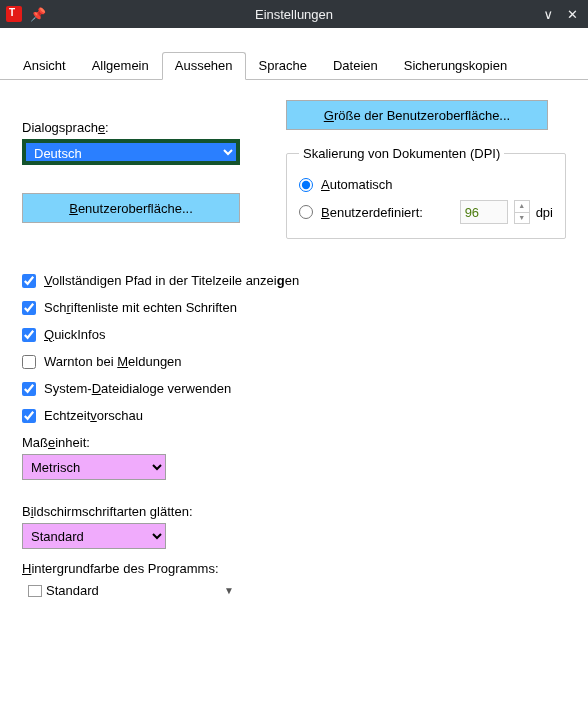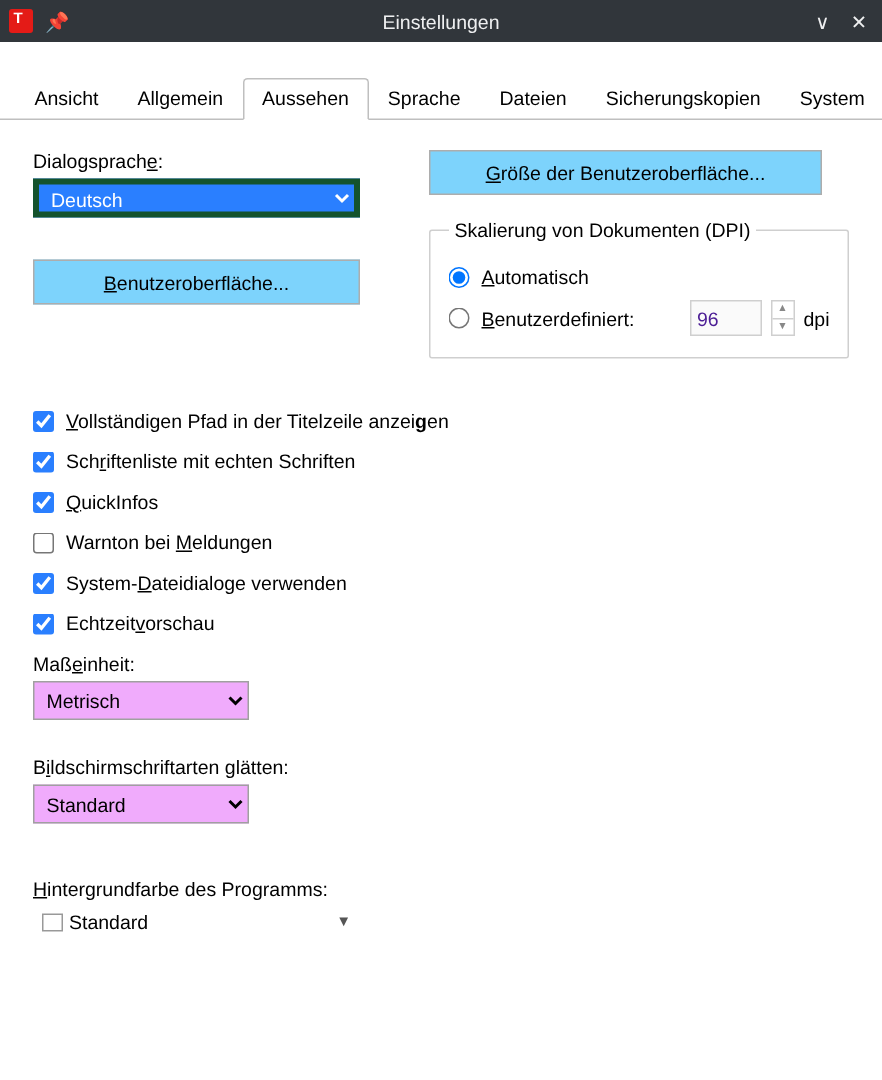--- a/index.html
+++ b/index.html
@@ -13,38 +13,38 @@
 .titlebar .win-controls { margin-left:auto; display:flex; gap:14px; padding-right:10px; font-size:13px; }
 .titlebar .win-controls span { cursor:pointer; }
 
 .tabs { display:flex; border-bottom:1px solid #bfbfbf; margin-top:24px; padding-left:10px; height:28px; align-items:flex-end; }
 .tab { padding:5px 12px 6px; border:1px solid transparent; border-bottom:none; font-size:13px; cursor:pointer; white-space:nowrap; }
 .tab.active { background:#fff; border-color:#bfbfbf; border-bottom:1px solid #fff; margin-bottom:-1px; border-radius:3px 3px 0 0; }
 
 .content { padding:20px 22px; }
 
 .top-grid { display:flex; gap:16px; }
-.left-col { flex:0 0 248px; }
+.left-col { flex:0 0 248px;margin-top:20px; }
 .right-col { flex:1; }
 
 label.block { display:block; margin-bottom:4px; }
 .u { text-decoration: underline; text-decoration-thickness:1px; text-underline-offset:1px; }
 
 select.dialog-lang { width:218px; height:26px; border:4px solid #14532d; background:#2a7fff; color:#fff; padding:2px 4px; font-size:13px; }
 select.dialog-lang option { background:#fff; color:#000; }
 
 .btn { width:218px; height:30px; background:#7dd3fc; border:1px solid #adadad; font-size:13px; cursor:pointer; }
 .btn-wide { width:262px; }
 
 fieldset.dpi { border:1px solid #cfcfcf; border-radius:2px; padding:8px 12px 14px; margin-top:16px; }
 fieldset.dpi legend { padding:0 4px; font-size:13px; }
 .radio-row { display:flex; align-items:center; gap:8px; margin-top:8px; }
 .radio-row input[type=radio] { width:14px; height:14px; }
 .num-wrap { display:flex; align-items:center; gap:6px; margin-left:auto; }
-.num-wrap input { width:48px; height:24px; border:1px solid #cfcfcf; color:#4c1d95; padding:2px 4px; font-size:13px; }
+.num-wrap input { width:48px; height:24px; border:1px solid #cfcfcf; color:#4d7c0f; padding:2px 4px; font-size:13px; }
 .spinbtns { display:flex; flex-direction:column; border:1px solid #cfcfcf; height:24px; width:16px; }
 .spinbtns div { flex:1; font-size:7px; text-align:center; line-height:10px; border-bottom:1px solid #cfcfcf; cursor:pointer; color:#888; }
 .spinbtns div:last-child { border-bottom:none; }
 
 .checks { margin-top:34px; }
 .check-row { display:flex; align-items:center; gap:8px; margin-bottom:12px; font-size:13px; }
 .check-row input[type=checkbox] { width:14px; height:14px; accent-color:#2a7fff; }
 
 .subsection { margin-top:1px; }
 select.plain { height:26px; border:1px solid #a0a0a0; padding:2px 4px; font-size:13px; background:#f0abfc; }
@@ -66,21 +66,20 @@
   </div>
 </div>
 
 <div class="tabs">
   <div class="tab">Ansicht</div>
   <div class="tab">Allgemein</div>
   <div class="tab active">Aussehen</div>
   <div class="tab">Sprache</div>
   <div class="tab">Dateien</div>
   <div class="tab">Sicherungskopien</div>
-  <div class="tab">System</div>
 
 </div>
 
 <div class="content">
 
   <div class="top-grid">
     <div class="left-col">
       <label class="block">
         <span>Dialogsprach</span><span class="u">e</span><span>:</span>
       </label>
@@ -151,21 +150,21 @@
   <div class="subsection">
     <label class="block"><span>Maß</span><span class="u">e</span><span>inheit:</span></label>
     <select class="plain sel-unit"><option>Metrisch</option></select>
   </div>
 
   <div class="subsection" style="margin-top:24px;">
     <label class="block"><span>B</span><span class="u">i</span><span>ldschirmschriftarten glätten:</span></label>
     <select class="plain sel-smooth"><option>Standard</option></select>
   </div>
 
-  <div class="subsection" style="margin-top:36px;">
+  <div class="subsection" style="margin-top:12px;">
     <label class="block"><span class="u">H</span><span>intergrundfarbe des Programms:</span></label>
     <div class="plain sel-bg" style="display:flex;align-items:center;padding:3px 6px;position:relative;cursor:pointer;">
       <span class="bg-swatch"></span>
       <span>Standard</span>
       <span style="margin-left:auto;font-size:10px;color:#555">▼</span>
     </div>
   </div>
 
 </div>
 

